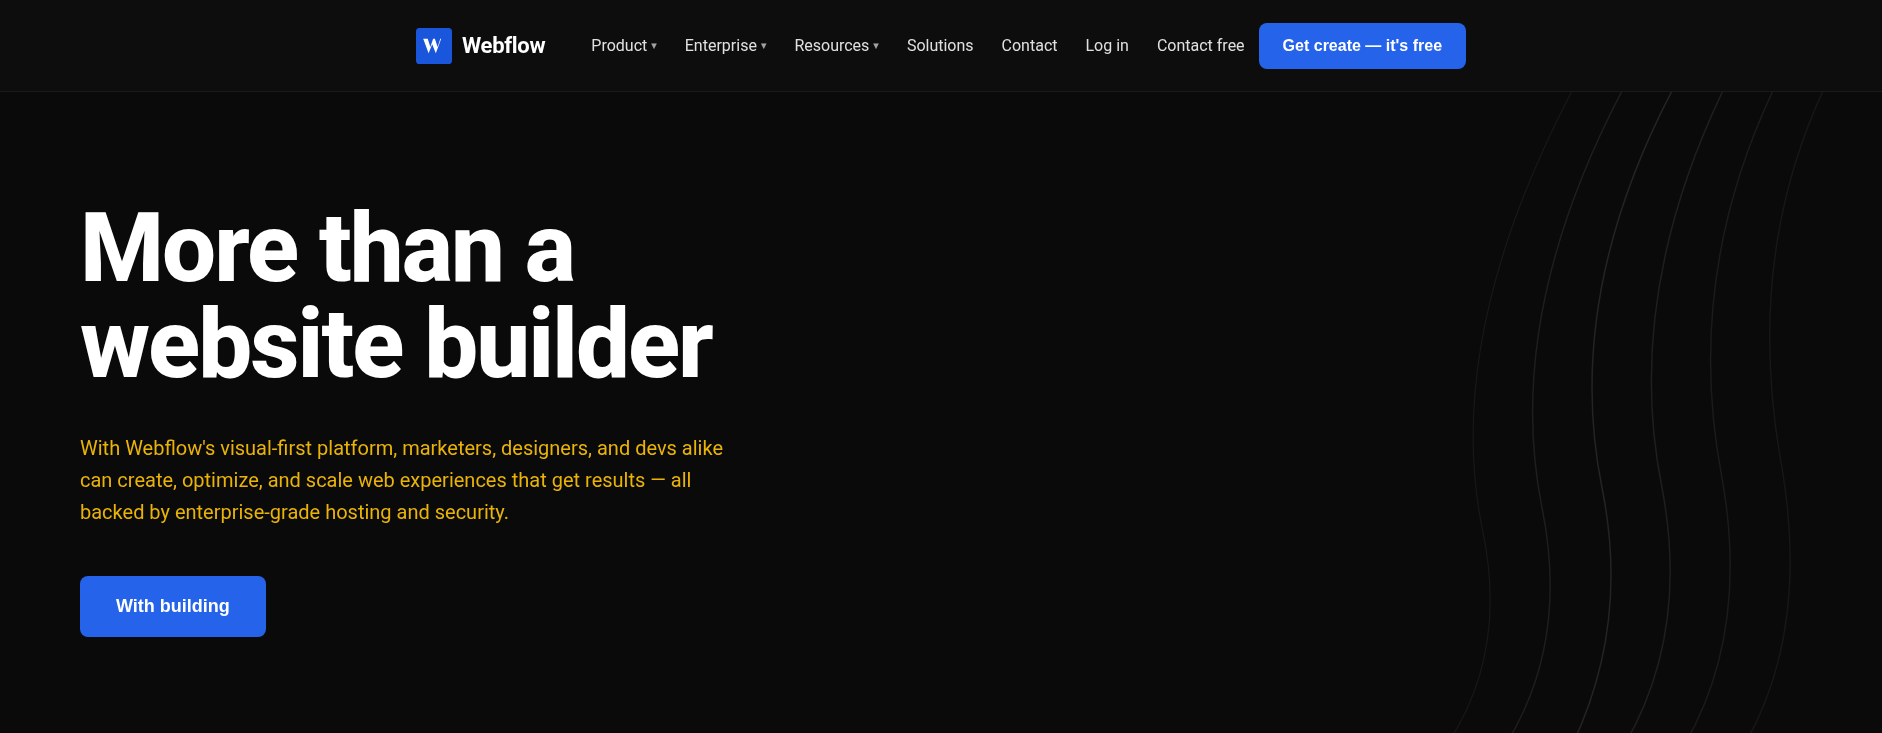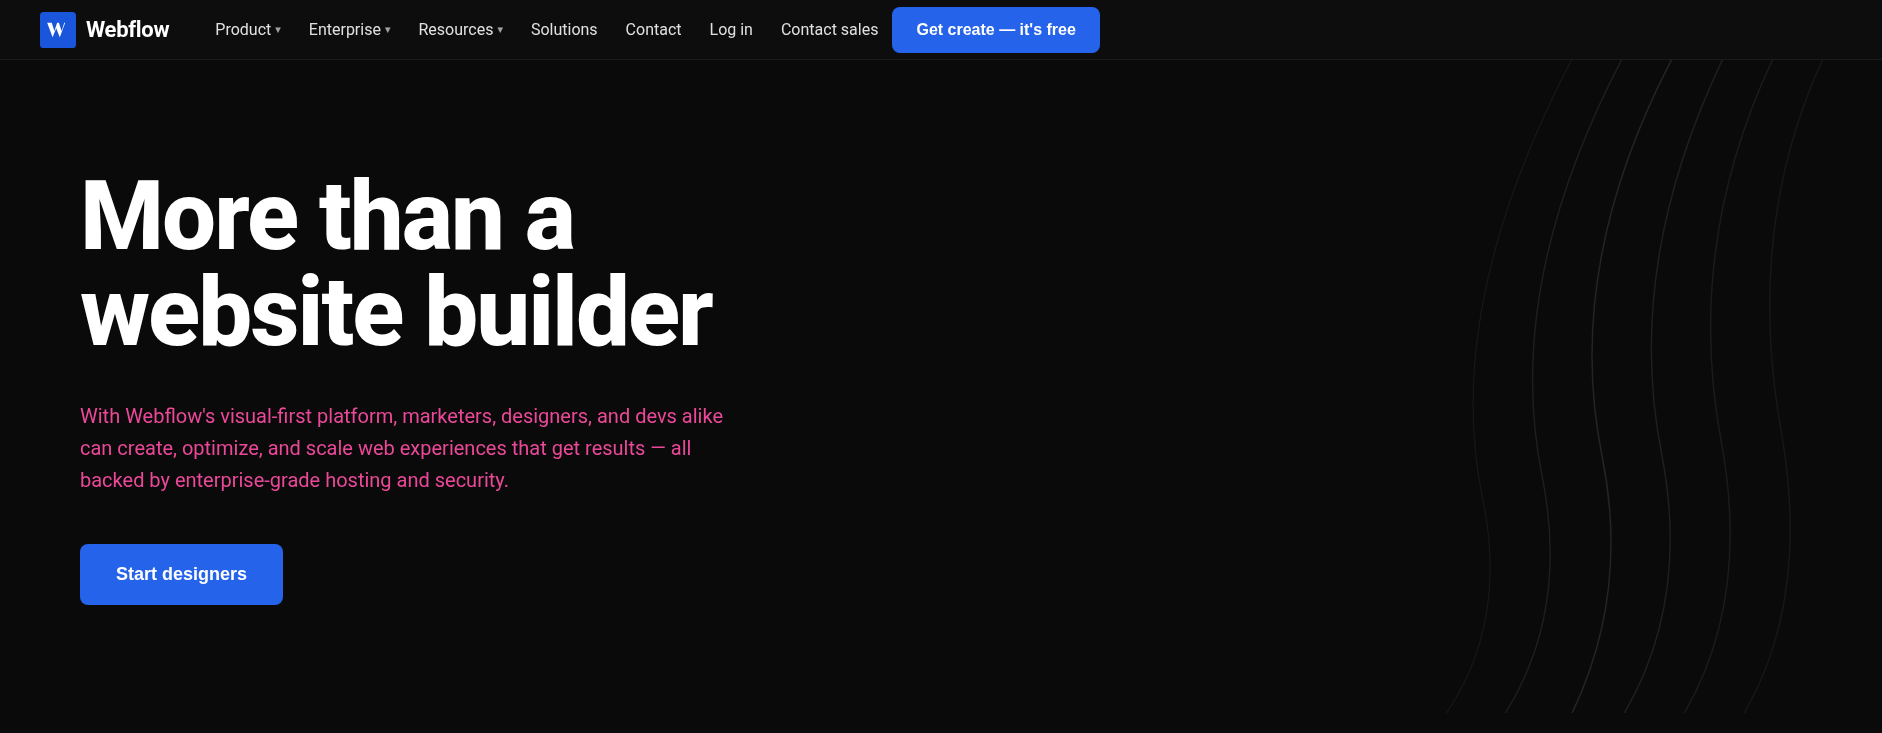--- a/index.html
+++ b/index.html
@@ -14,23 +14,23 @@
       color: #ffffff;
       width: 1882px;
       min-height: 733px;
       overflow-x: hidden;
     }
 
     
     nav {
       display: flex;
       align-items: center;
-      justify-content: flex-start;
+      justify-content: center;
       padding: 0 40px;
-      height: 60px;
+      height: 92px;
       background: #0d0d0d;
       border-bottom: 1px solid #1a1a1a;
       position: relative;
       z-index: 10;
     }
 
     .nav-left {
       display: flex;
       align-items: center;
       gap: 32px;
@@ -133,21 +133,21 @@
       font-weight: 800;
       line-height: 1.0;
       letter-spacing: -2px;
       color: #ffffff;
       margin-bottom: 40px;
     }
 
     .hero-description {
       font-size: 20px;
       line-height: 1.6;
-      color: #ec4899;
+      color: #eab308;
       max-width: 680px;
       margin-bottom: 48px;
     }
 
     .hero-cta {
       background: #2563eb;
       color: #ffffff;
       font-size: 18px;
       font-weight: 700;
       padding: 20px 36px;
@@ -204,21 +204,21 @@
         <span>Solutions</span>
       </div>
       <div class="nav-item">
         <span>Contact</span>
       </div>
     </div>
   </div>
 
   <div class="nav-right">
     <div class="nav-login">Log in</div>
-    <div class="nav-contact">Contact sales</div>
+    <div class="nav-contact">Contact free</div>
     <button class="nav-cta">Get create — it's free</button>
   </div>
 </nav>
 
 <section class="hero">
 
   <div class="hero-curves">
     <svg viewBox="0 0 900 660" preserveAspectRatio="none" xmlns="http://www.w3.org/2000/svg">
 
       <path d="M 700 -20 Q 580 200 620 400 Q 650 550 580 680" stroke="#2a2a2a" stroke-width="1.5" fill="none" opacity="0.8"></path>
@@ -231,15 +231,15 @@
   </div>
 
   <div class="hero-content">
     <h1 class="hero-title">
       <span>More than a</span><br>
       <span>website builder</span>
     </h1>
 
     <p class="hero-description">With Webflow's visual-first platform, marketers, designers, and devs alike can create, optimize, and scale web experiences that get results — all backed by enterprise-grade hosting and security.</p>
 
-    <button class="hero-cta">Start designers</button>
+    <button class="hero-cta">With building</button>
   </div>
 </section>
 
 </body></html>

